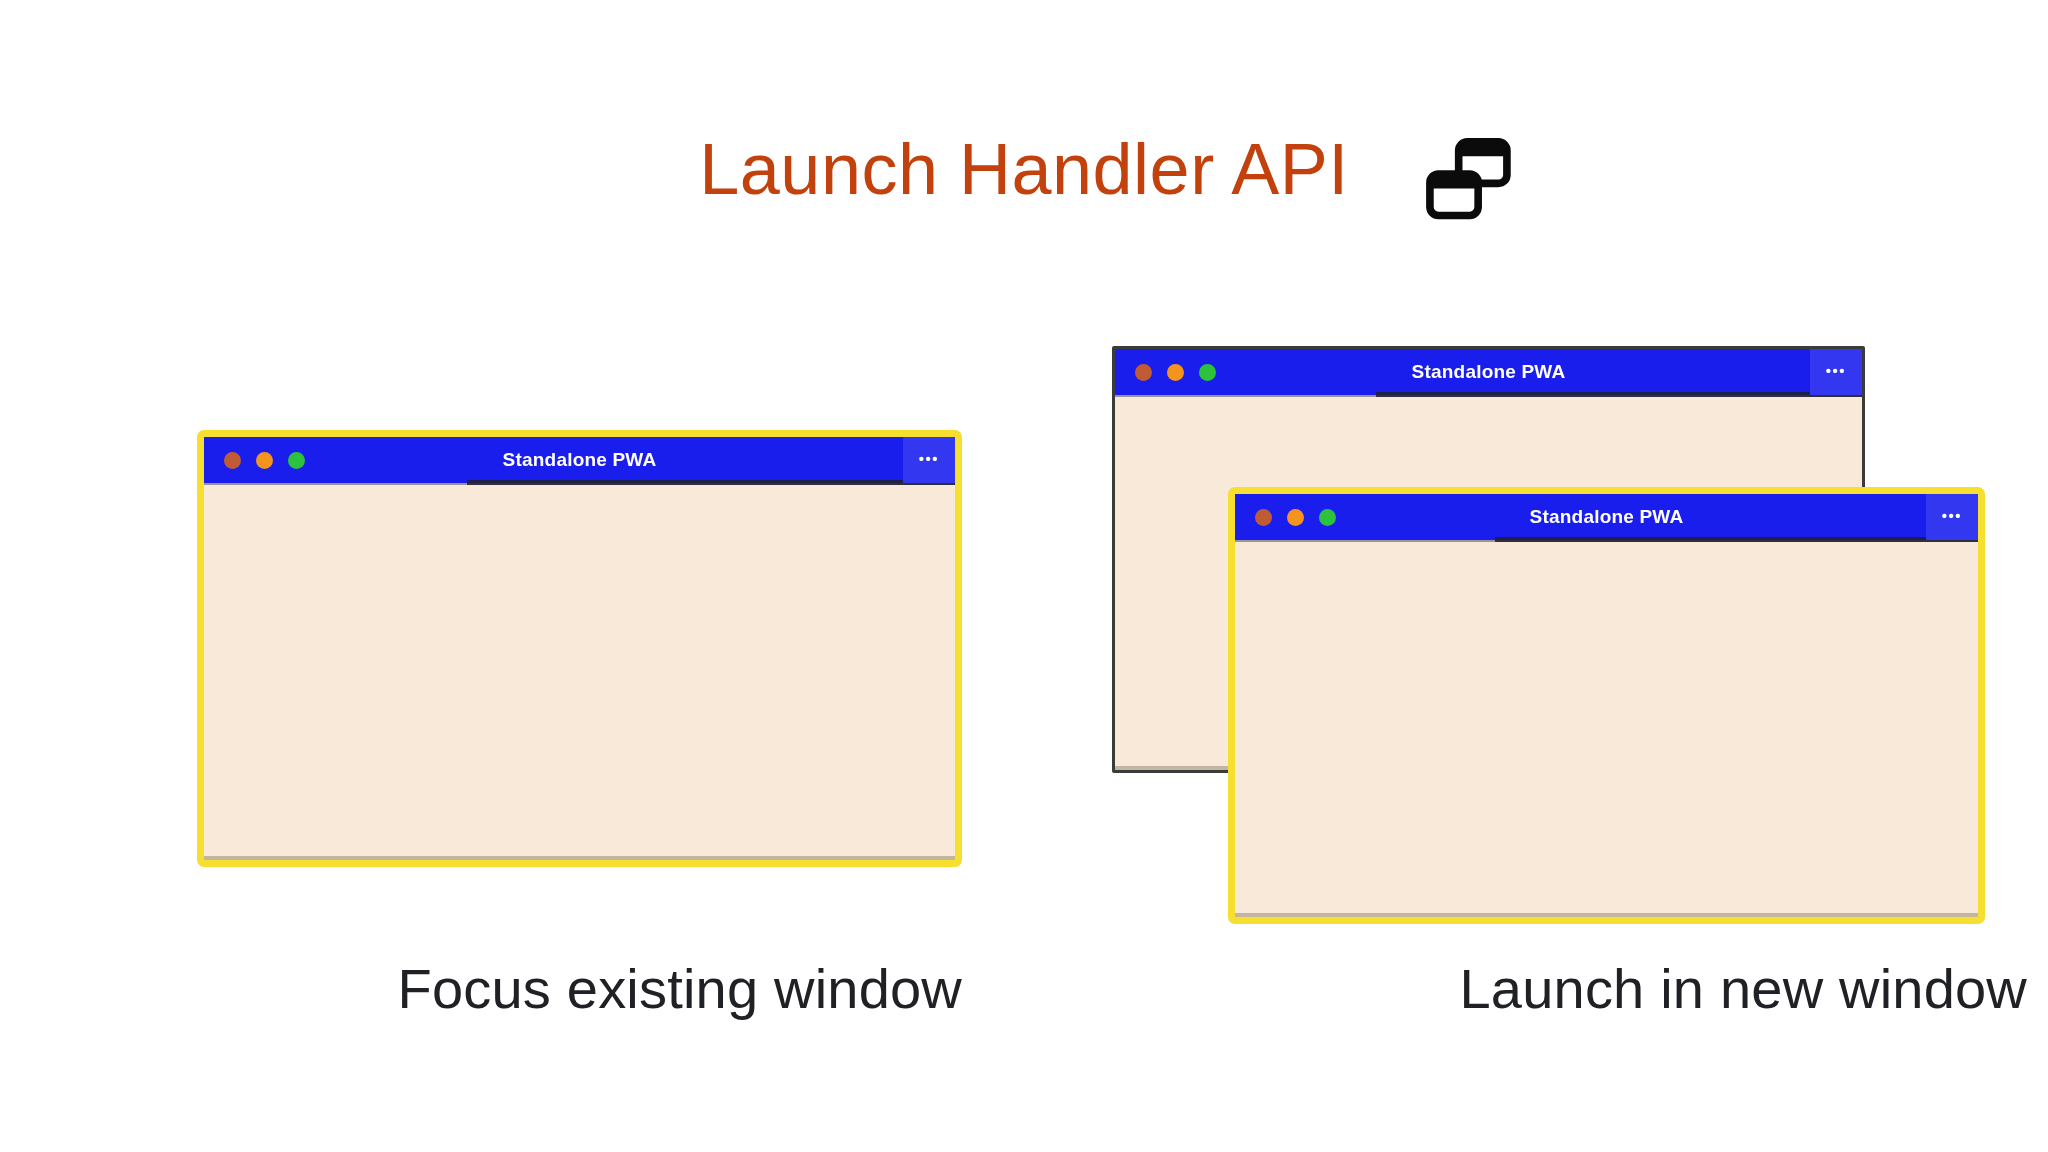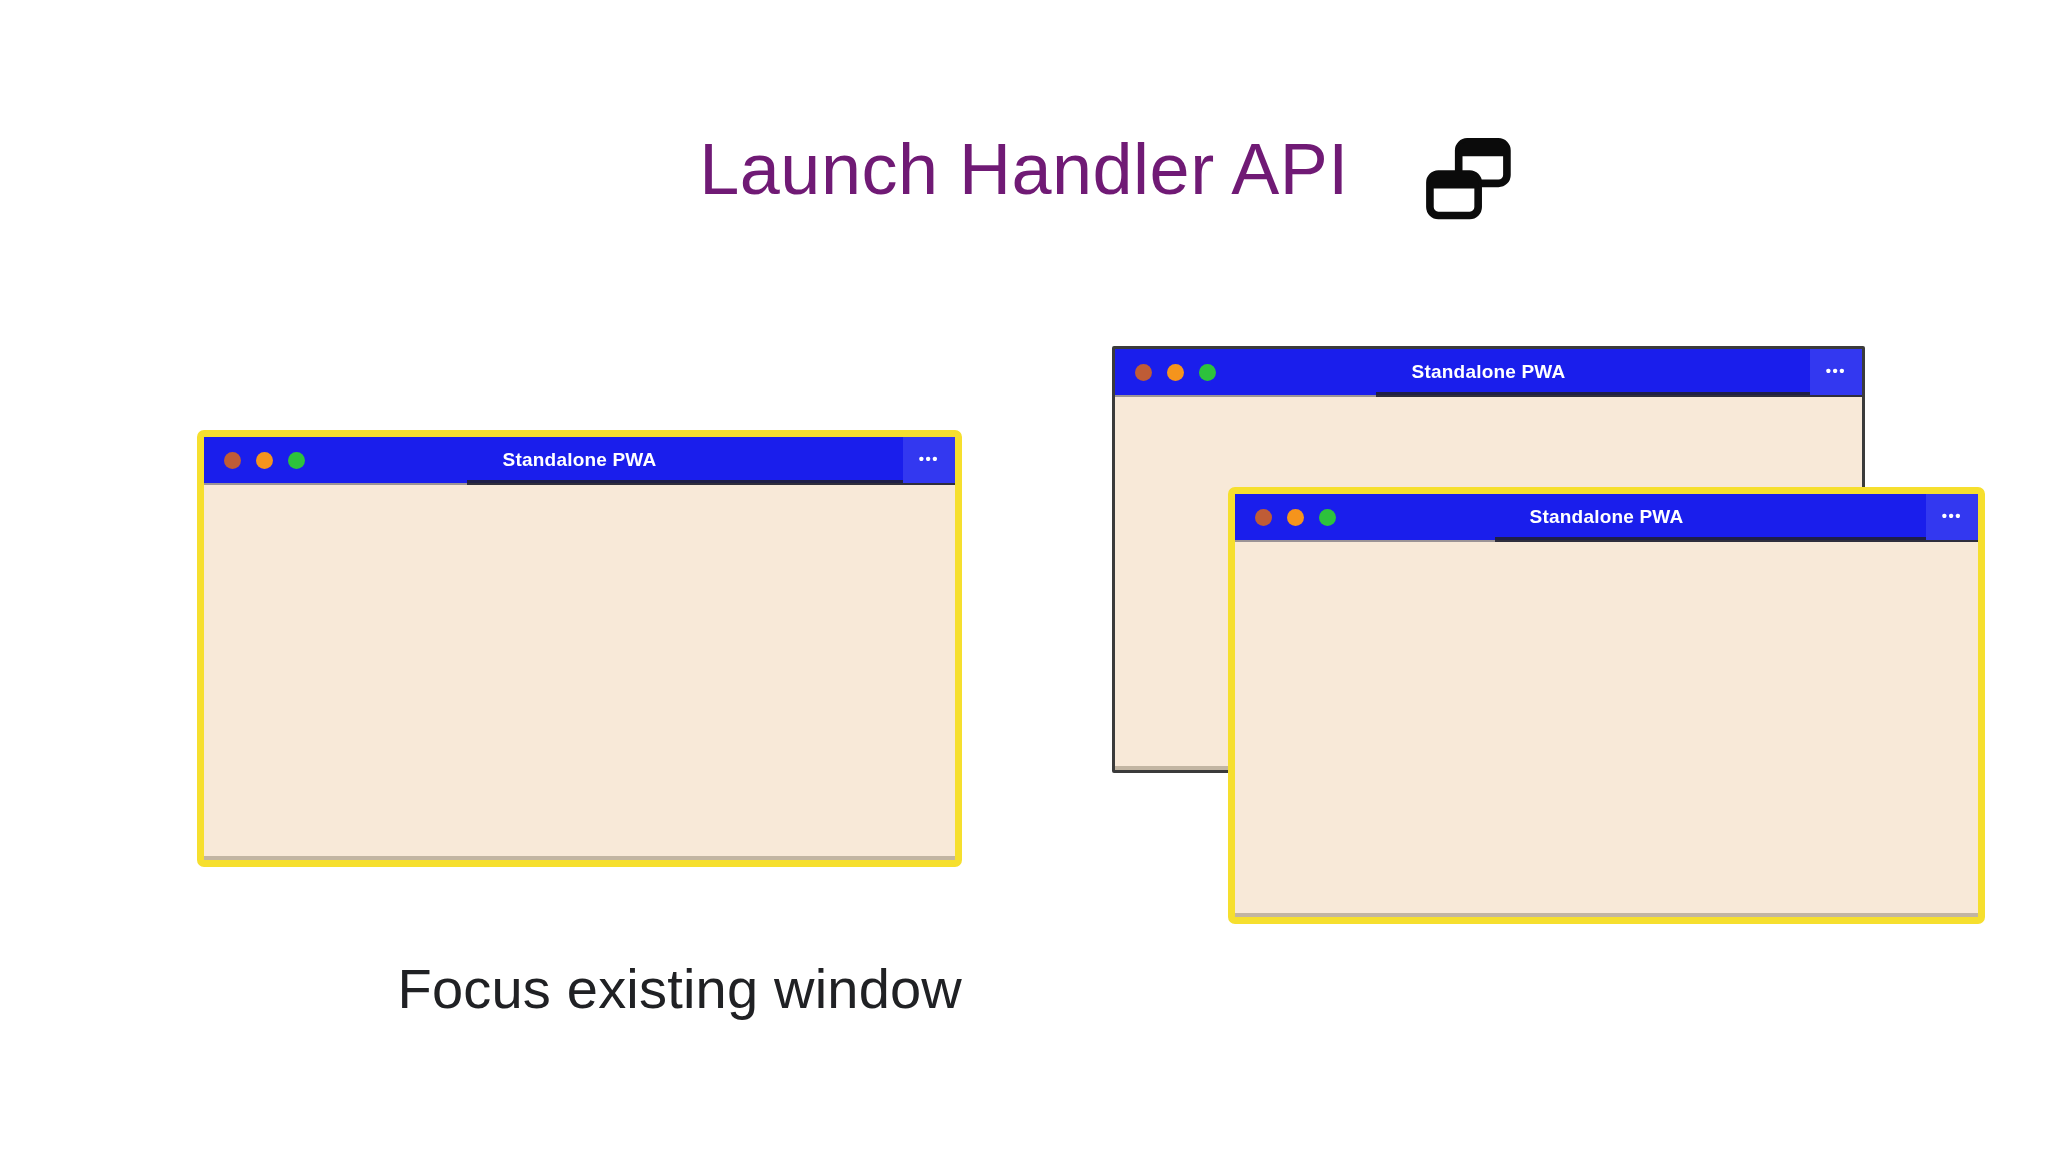--- a/index.html
+++ b/index.html
@@ -5,21 +5,21 @@
   html,body { margin:0; padding:0; background:#ffffff; }
   .stage {
     position:relative; width:2048px; height:1152px; background:#ffffff;
     font-family:"Liberation Sans", sans-serif; overflow:hidden;
   }
 
   
   .main-title {
     position:absolute; top:130px; left:0; width:100%;
     margin:0; text-align:center;
-    font-size:72px; font-weight:500; color:#701a75; letter-spacing:0.5px;
+    font-size:72px; font-weight:500; color:#c2410c; letter-spacing:0.5px;
     line-height:1.1;
   }
   .header-icon { position:absolute; left:1424px; top:134px; width:88px; height:92px; }
 
   
   .pwa-window {
     position:absolute; box-sizing:border-box; background:var(--window_body_cream);
     display:flex; flex-direction:column;
   }
   .pwa-window.yellow {
@@ -134,14 +134,15 @@
       </div>
       <div class="win-title">Standalone PWA</div>
       <div class="menu-section">
         <span class="menu-dots">•••</span>
       </div>
     </div>
     <div class="window-body"></div>
   </div>
 
   <div class="caption" id="caption-left">Focus existing window</div>
+  <div class="caption" id="caption-right">Launch in new window</div>
 
 </div>
 
 </body></html>

